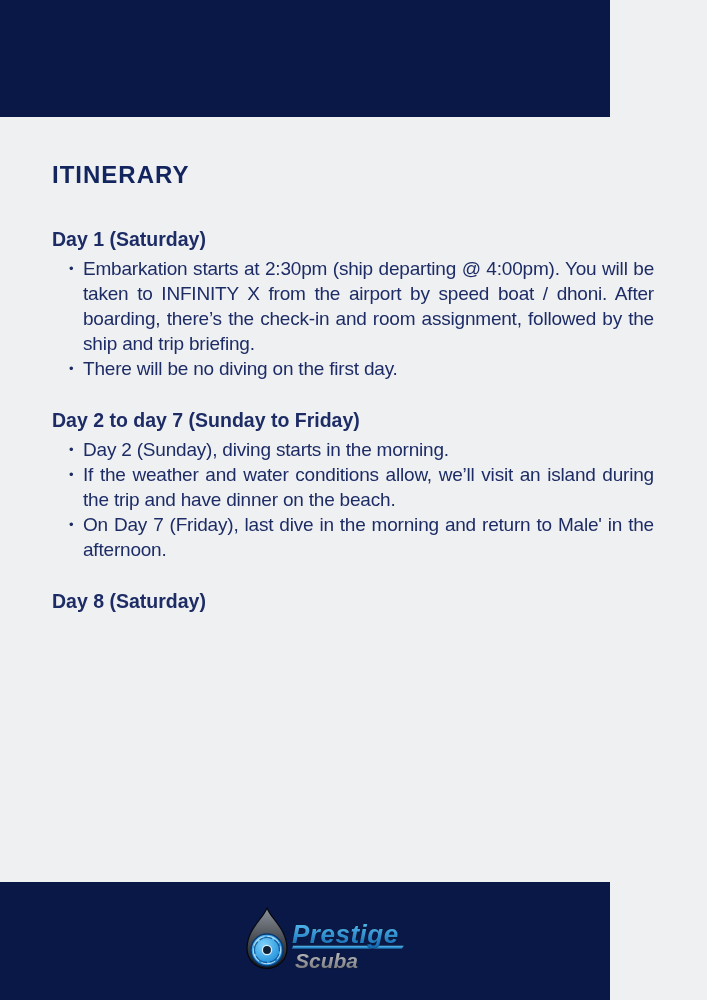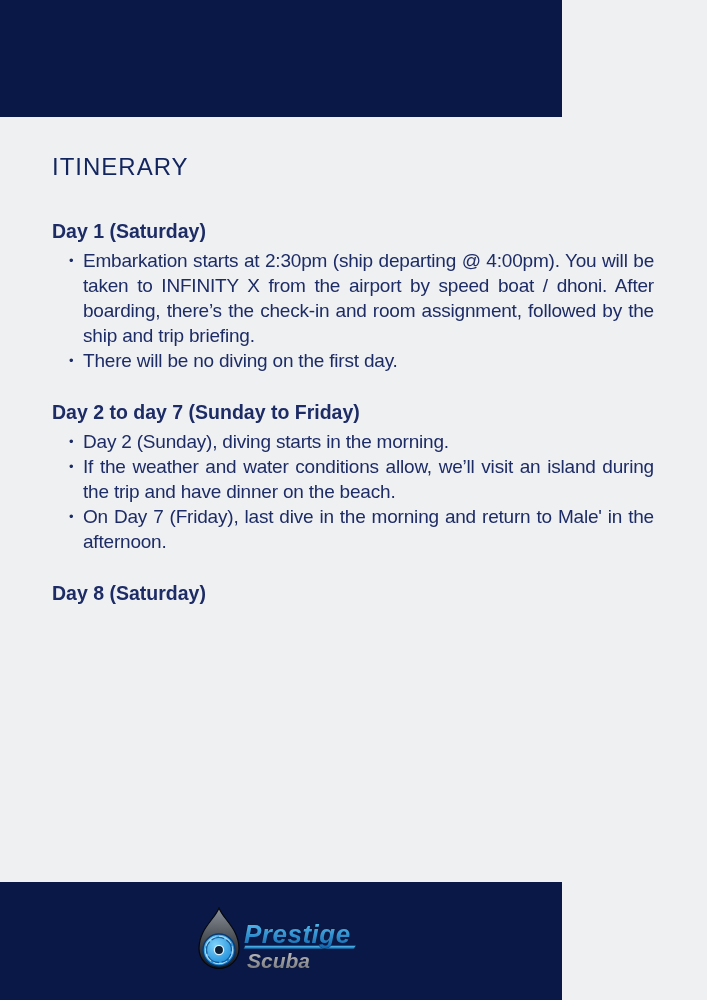--- a/index.html
+++ b/index.html
@@ -13,41 +13,42 @@
     background: var(--bg, #eef0f2);
     font-family: "Liberation Sans", "DejaVu Sans", sans-serif;
     overflow: hidden;
   }
 
   .band {
     position: absolute;
     left: 0;
     width: 562px;
     background: var(--navy, #0a1848);
+    padding-left: 48px;
   }
   .band.top { top: 0; height: 117px; }
   .band.bottom {
     bottom: 0; height: 118px;
     display: flex; align-items: center; justify-content: center;
   }
 
   .content {
     position: absolute;
     top: 117px; left: 0;
     width: 707px; height: 765px;
     box-sizing: border-box;
     padding: 36px 53px 0 52px;
     color: var(--ink, #1e2c66);
   }
 
   h1.page-title {
-    margin: 0 0 38px 0;
+    margin: 8px 0 38px 0;
     font-size: 24px;
     line-height: 28px;
-    font-weight: normal;
+    font-weight: bold;
     letter-spacing: 1px;
     color: var(--title, #13255f);
   }
 
   section.day-section { margin-bottom: 27px; }
 
   h2.section-heading {
     margin: 0 0 5px 0;
     font-size: 19.5px;
     line-height: 24px;

